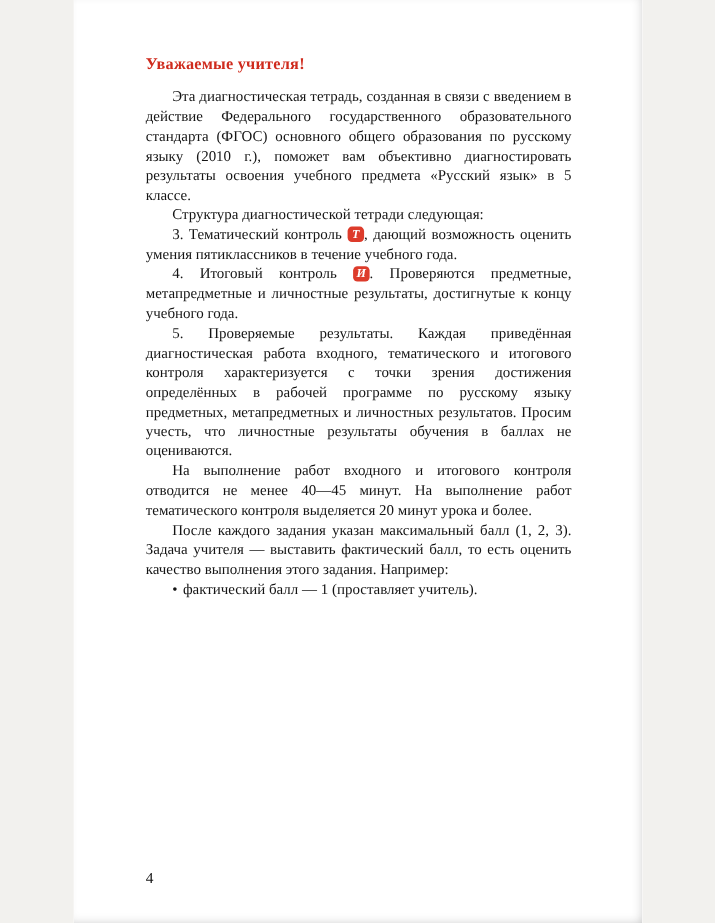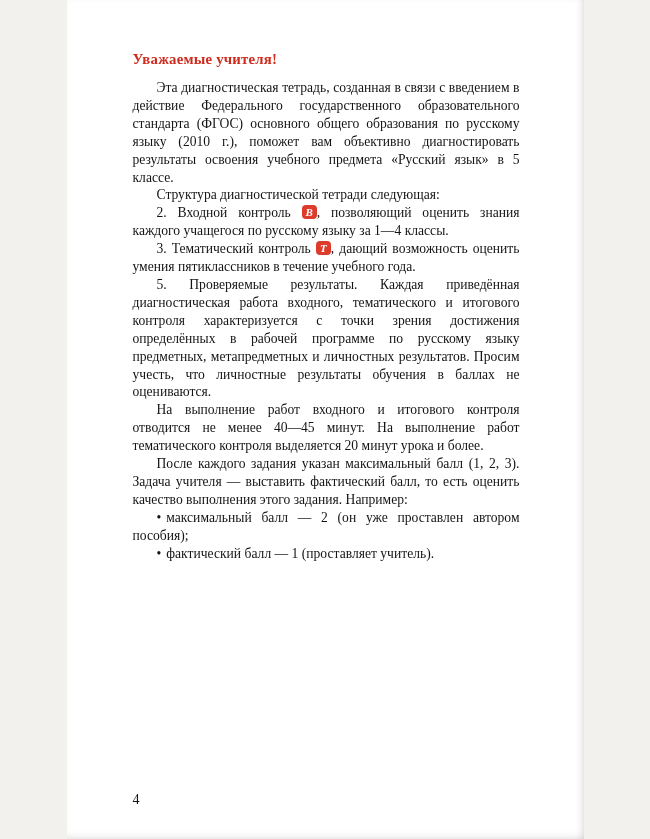--- a/index.html
+++ b/index.html
@@ -64,32 +64,31 @@
 
 <div class="page">
 
   <h1 class="heading">Уважаемые учителя!</h1>
 
   <p class="para">Эта диагностическая тетрадь, созданная в связи с введением в действие Федерального государственного образовательного стандарта (ФГОС) основного общего образования по русскому языку (2010 г.), поможет вам объективно диагностировать результаты освоения учебного предмета «Русский язык» в 5 классе.</p>
 
   <p class="para">Структура диагностической тетради следующая:</p>
 
 
-  <p class="para"><span>2. Входной контроль </span><span class="badge">В</span><span>, позволяющий оценить знания каждого учащегося по русскому языку за 1—4 классы.</span></p>
 
   <p class="para"><span>3. Тематический контроль </span><span class="badge">Т</span><span>, дающий возможность оценить умения пятиклассников в течение учебного года.</span></p>
 
+  <p class="para"><span>4. Итоговый контроль </span><span class="badge">И</span><span>. Проверяются предметные, метапредметные и личностные результаты, достигнутые к концу учебного года.</span></p>
 
   <p class="para">5. Проверяемые результаты. Каждая приведённая диагностическая работа входного, тематического и итогового контроля характеризуется с точки зрения достижения определённых в рабочей программе по русскому языку предметных, метапредметных и личностных результатов. Просим учесть, что личностные результаты обучения в баллах не оцениваются.</p>
 
   <p class="para">На выполнение работ входного и итогового контроля отводится не менее 40—45 минут. На выполнение работ тематического контроля выделяется 20 минут урока и более.</p>
 
 
   <p class="para">После каждого задания указан максимальный балл (1, 2, 3). Задача учителя — выставить фактический балл, то есть оценить качество выполнения этого задания. Например:</p>
 
-  <p class="para"><span class="bullet-marker">•</span><span>максимальный балл — 2 (он уже проставлен автором пособия);</span></p>
 
   <p class="para"><span class="bullet-marker">•</span><span>фактический балл — 1 (проставляет учитель).</span></p>
 
 
   <div class="page-number">4</div>
 
 </div>
 
 </body></html>

